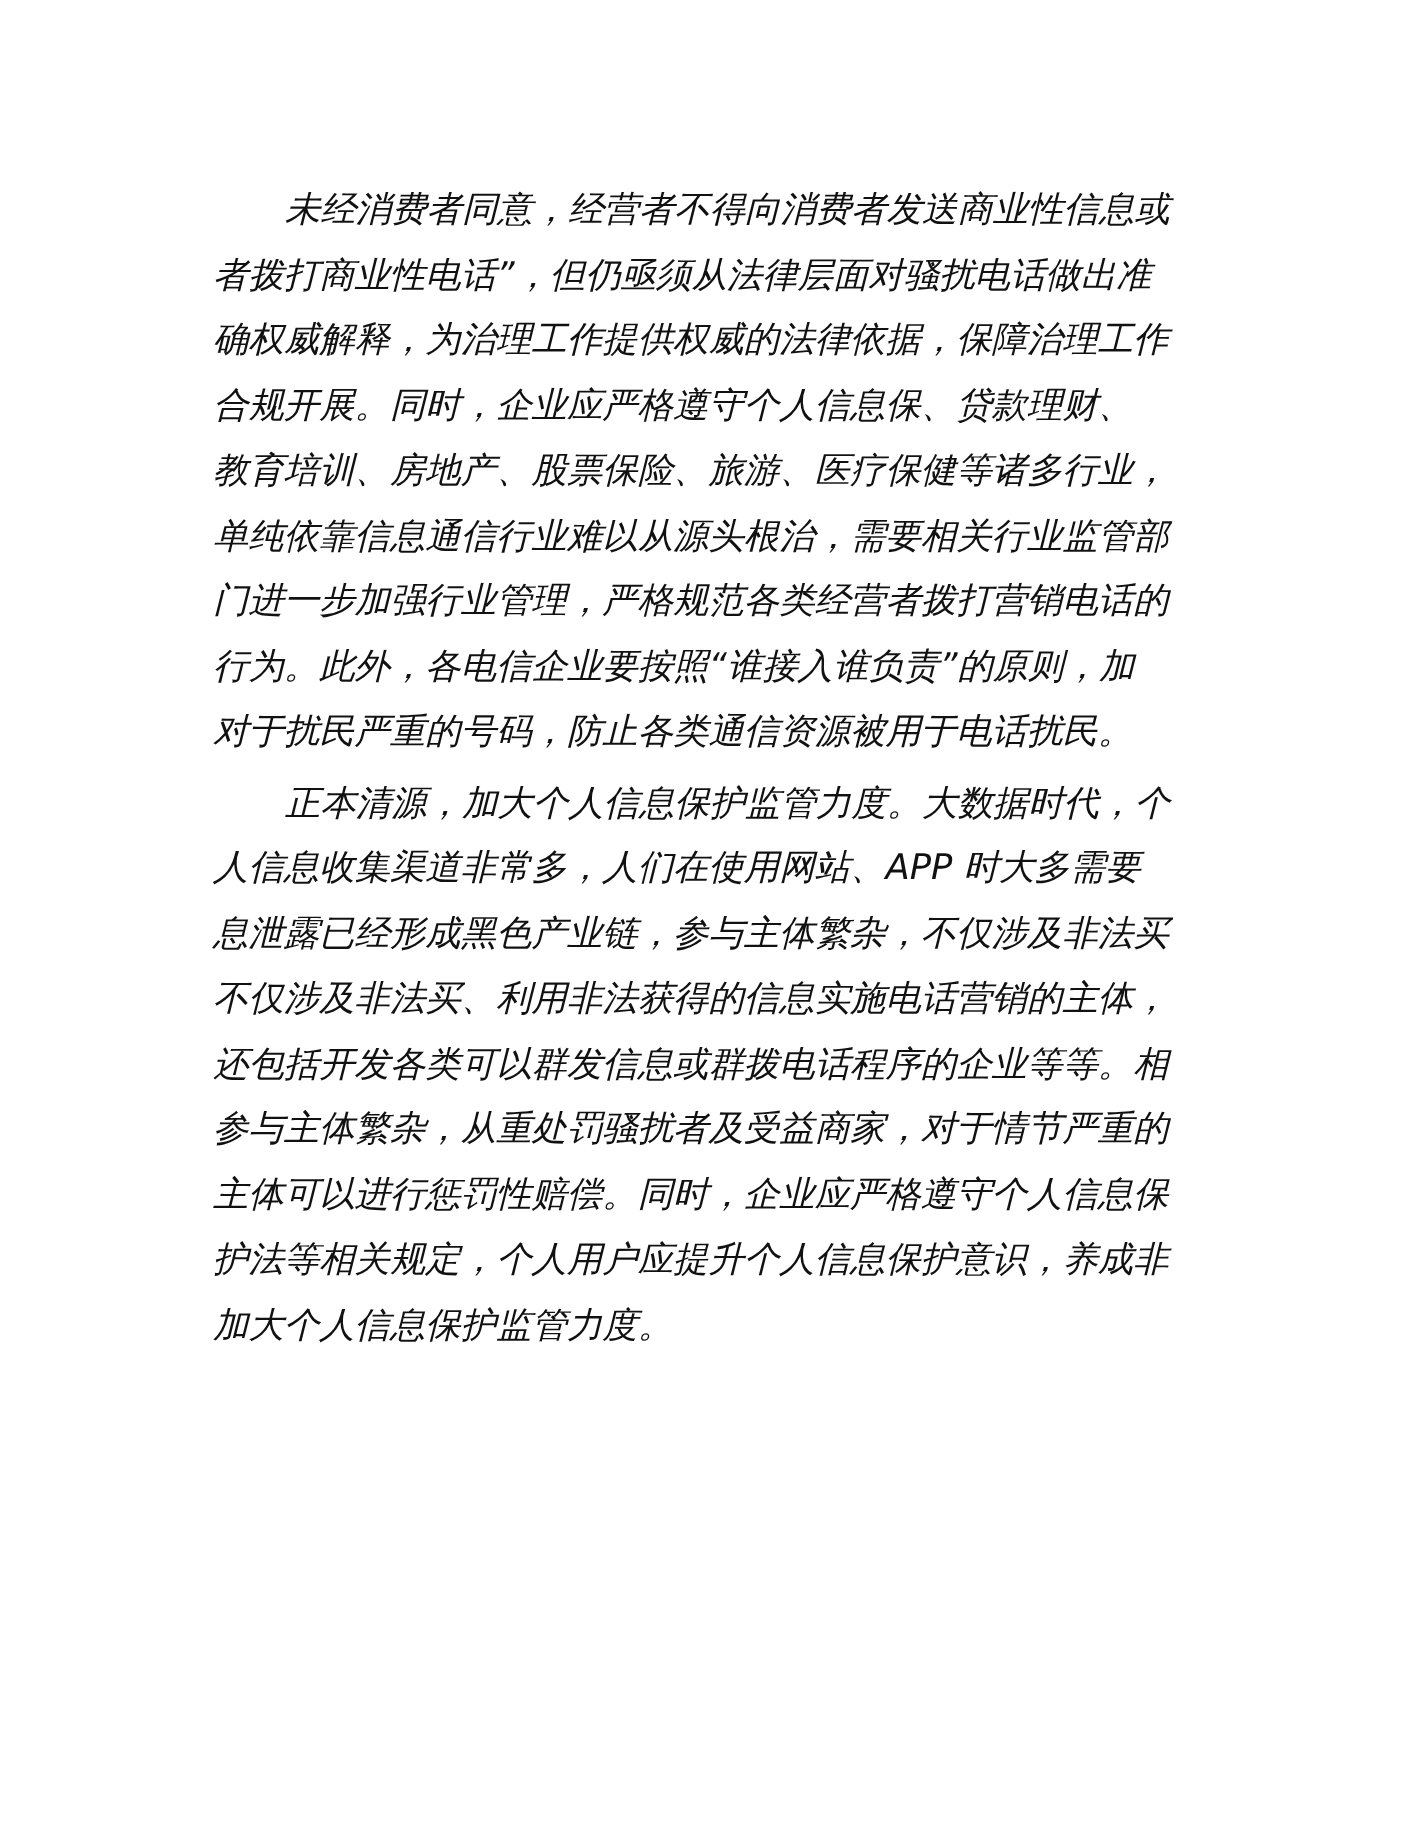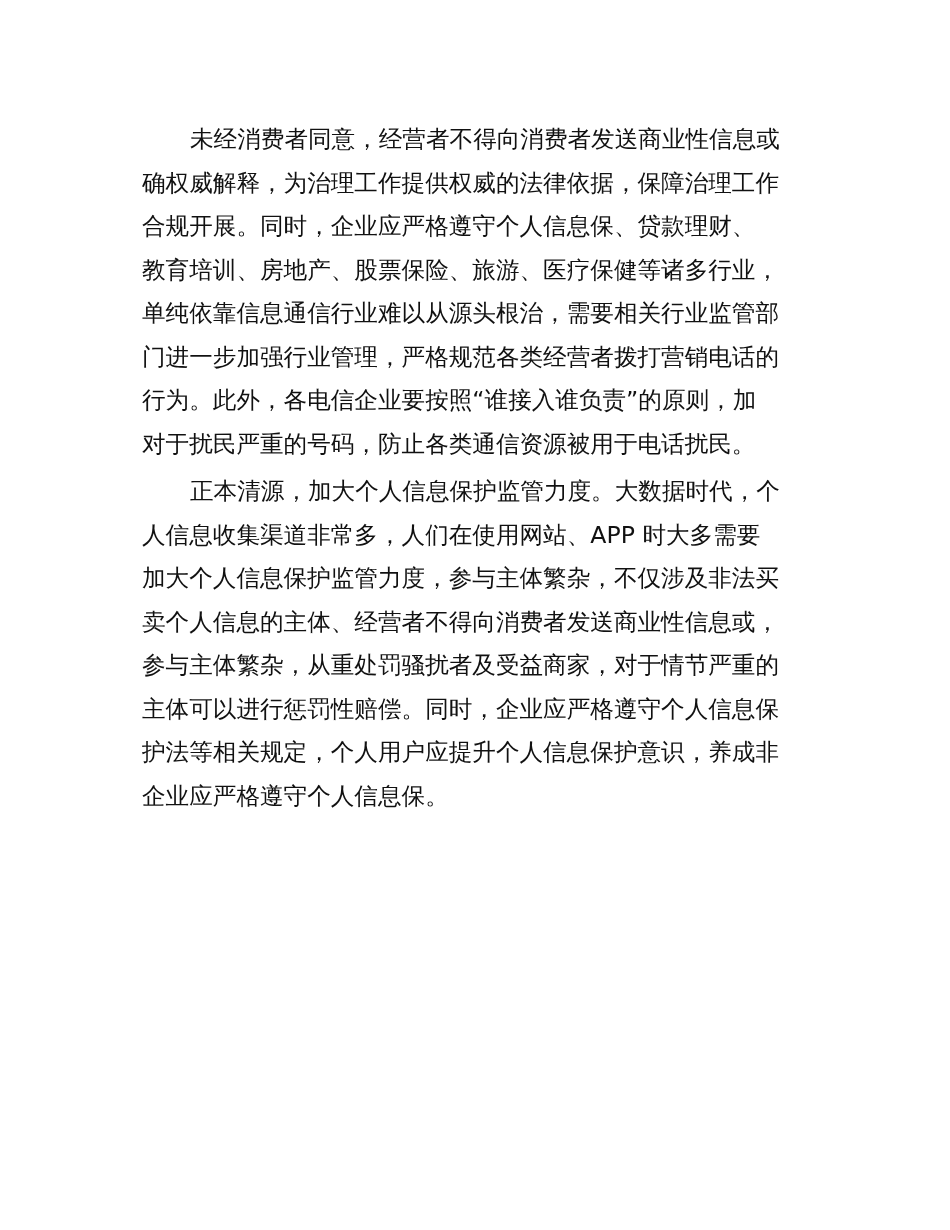--- a/index.html
+++ b/index.html
@@ -7,42 +7,44 @@
   .page {
     position: absolute;
     left: 142px;
     top: 118px;
     width: 672px;
     font-family: "DejaVu Sans", "Liberation Sans", sans-serif;
     font-size: 23.6px;
     line-height: 43.5px;
     color: #111111;
   }
-  .para { margin: 0; padding: 0; }
+  .para { margin: 0; padding: 0; font-style: italic; }
   .para + .para { margin-top: 4px; }
   .line { display: block; white-space: nowrap; height: 43.5px; }
   .indent { padding-left: 48px; }
 </style>
 </head>
 <body>
 
 <div class="page">
   <div class="para">
     <span class="line indent">未经消费者同意，经营者不得向消费者发送商业性信息或</span>
+    <span class="line">者拨打商业性电话”，但仍亟须从法律层面对骚扰电话做出准</span>
     <span class="line">确权威解释，为治理工作提供权威的法律依据，保障治理工作</span>
     <span class="line">合规开展。同时，企业应严格遵守个人信息保、贷款理财、</span>
     <span class="line">教育培训、房地产、股票保险、旅游、医疗保健等诸多行业，</span>
     <span class="line">单纯依靠信息通信行业难以从源头根治，需要相关行业监管部</span>
     <span class="line">门进一步加强行业管理，严格规范各类经营者拨打营销电话的</span>
     <span class="line">行为。此外，各电信企业要按照“谁接入谁负责”的原则，加</span>
     <span class="line">对于扰民严重的号码，防止各类通信资源被用于电话扰民。</span>
   </div>
   <div class="para">
     <span class="line indent">正本清源，加大个人信息保护监管力度。大数据时代，个</span>
     <span class="line">人信息收集渠道非常多，人们在使用网站、APP 时大多需要</span>
-    <span class="line">加大个人信息保护监管力度，参与主体繁杂，不仅涉及非法买</span>
-    <span class="line">卖个人信息的主体、经营者不得向消费者发送商业性信息或，</span>
+    <span class="line">息泄露已经形成黑色产业链，参与主体繁杂，不仅涉及非法买</span>
+    <span class="line">不仅涉及非法买、利用非法获得的信息实施电话营销的主体，</span>
+    <span class="line">还包括开发各类可以群发信息或群拨电话程序的企业等等。相</span>
     <span class="line">参与主体繁杂，从重处罚骚扰者及受益商家，对于情节严重的</span>
     <span class="line">主体可以进行惩罚性赔偿。同时，企业应严格遵守个人信息保</span>
     <span class="line">护法等相关规定，个人用户应提升个人信息保护意识，养成非</span>
-    <span class="line">企业应严格遵守个人信息保。</span>
+    <span class="line">加大个人信息保护监管力度。</span>
   </div>
 </div>
 
 </body></html>

